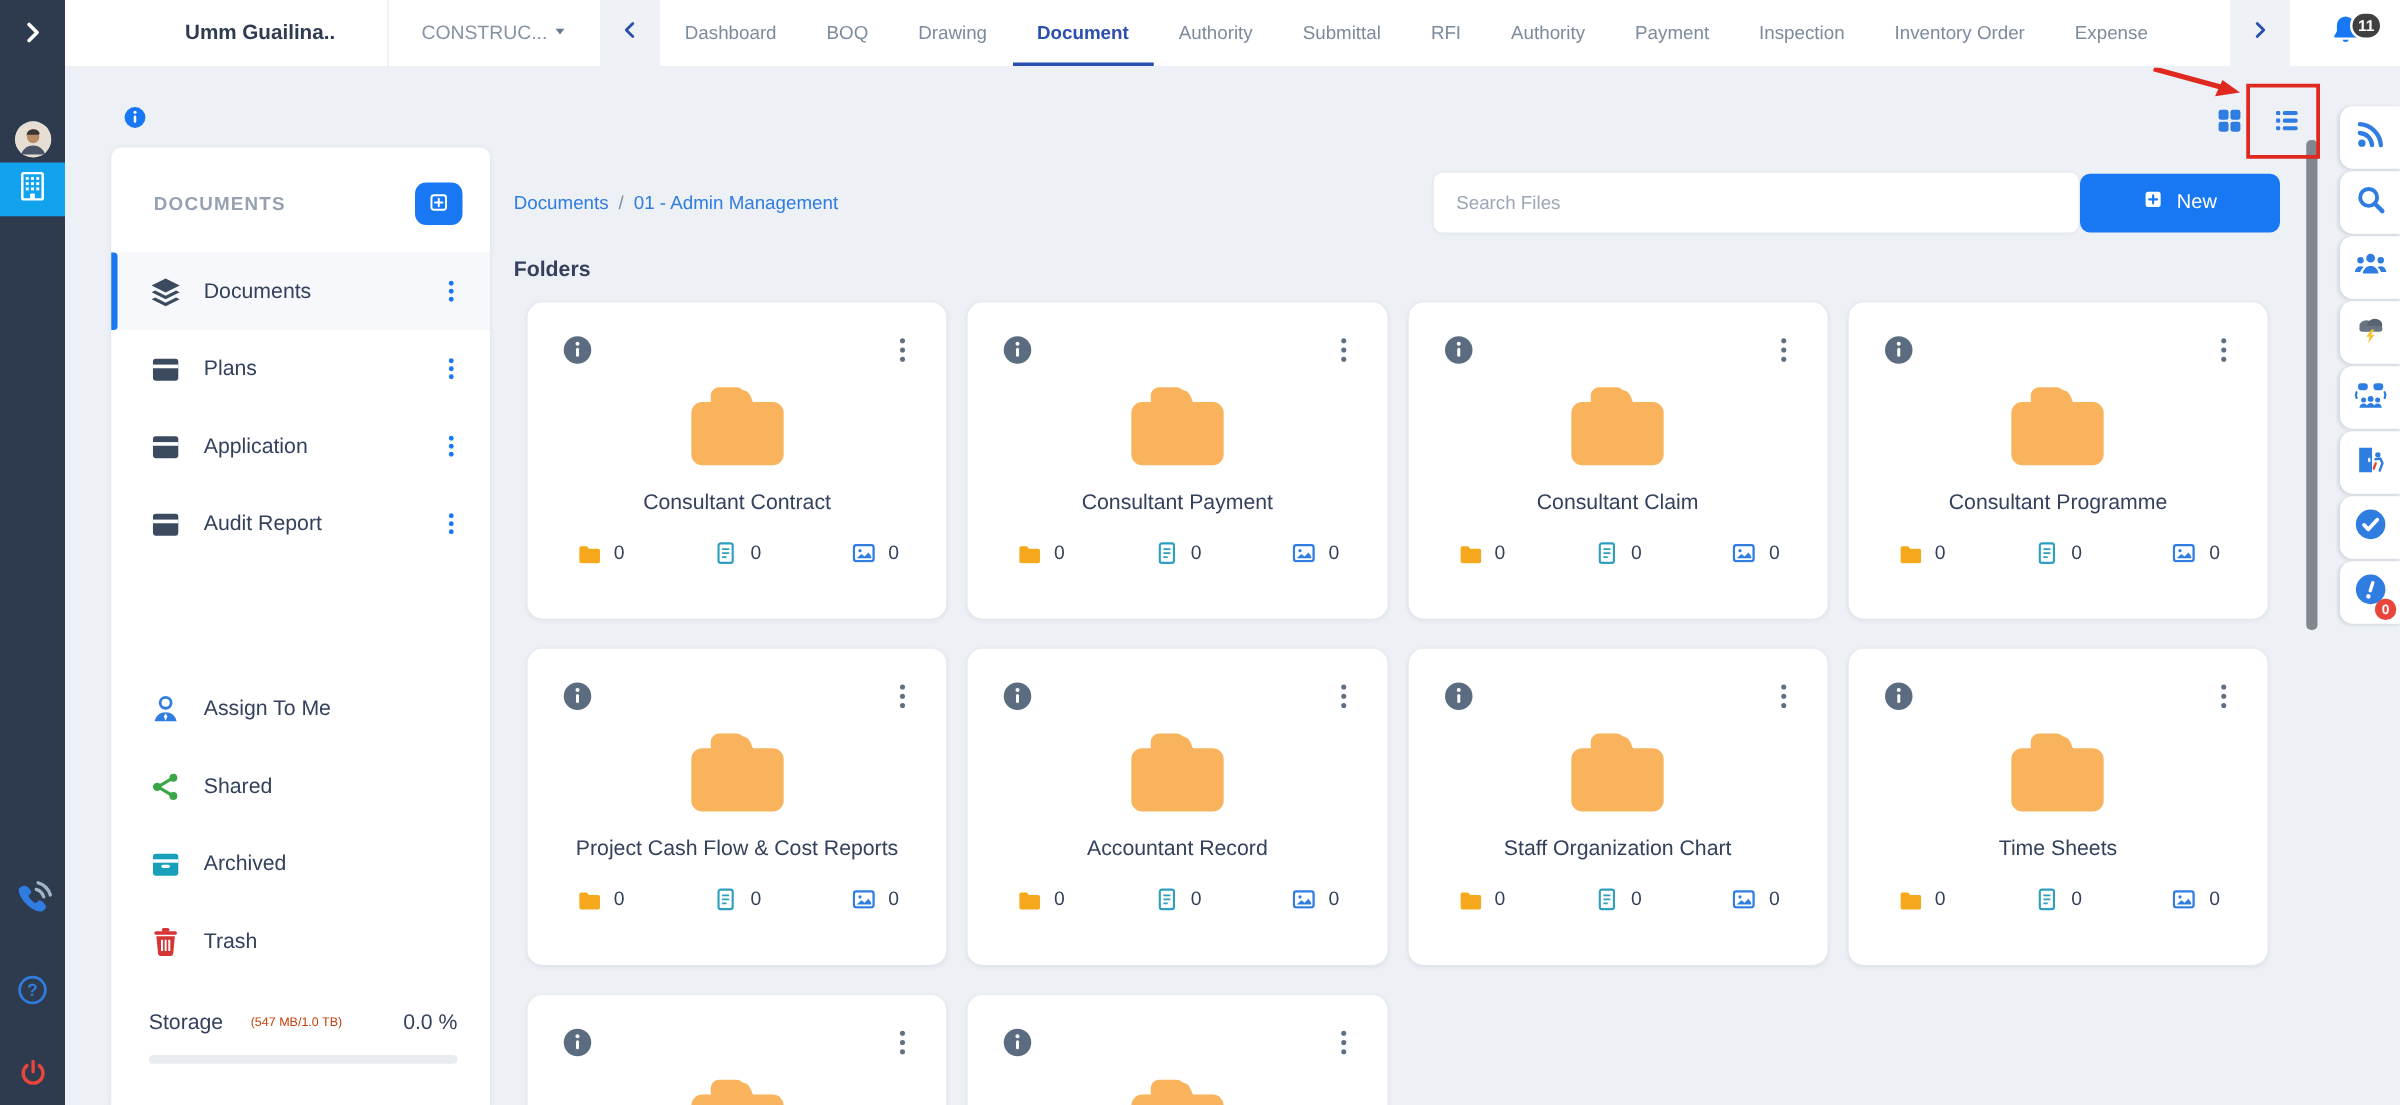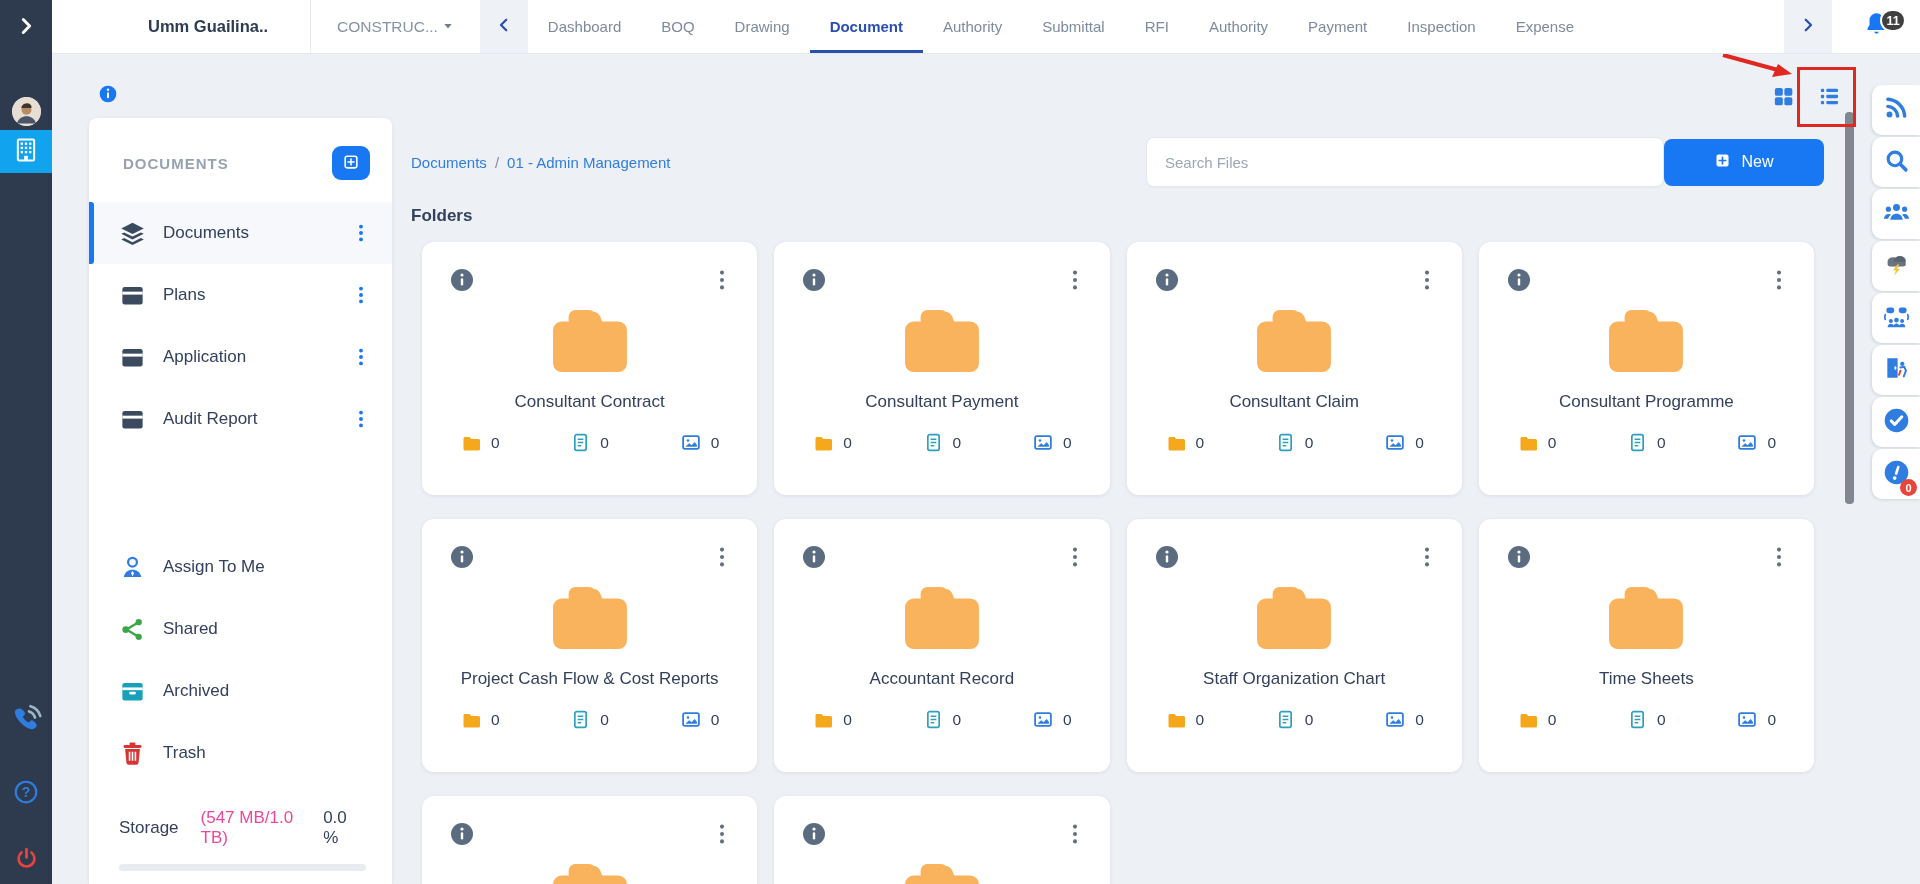--- a/index.html
+++ b/index.html
@@ -42,21 +42,21 @@
   .p-item { height:62px; display:flex; align-items:center; padding:0 22px 0 30px; position:relative; cursor:pointer; }
   .p-item .p-icon { width:27px; height:27px; margin-right:17px; flex:none; }
   .p-item .p-label { flex:1; font-size:17px; color:#33415c; }
   .p-item .p-dots { width:18px; height:22px; flex:none; cursor:pointer; }
   .p-item.active { background:#f6f8fb; }
   .p-item.active::before { content:''; position:absolute; left:0; top:0; bottom:0; width:5px; background:#1877f2; border-radius:0 3px 3px 0; }
   .shortcuts { margin-top:86px; }
   .storage { margin-top:24px; padding:0 26px 16px 30px; }
   .storage-row { display:flex; align-items:center; }
   .storage-label { font-size:17px; color:#33415c; }
-  .storage-usage { font-size:17px; color:#ec4899; margin-left:22px; }
+  .storage-usage { font-size:10px; color:#c2410c; margin-left:22px; }
   .storage-pct { font-size:17px; color:#33415c; margin-left:auto; }
   .storage-bar { margin-top:16px; height:7px; background:#e8ebef; border-radius:4px; overflow:hidden; }
   .storage-fill { height:100%; width:0%; background:#1877f2; }
 
   
   .breadcrumb-row { position:absolute; left:411px; right:96px; top:136px; height:52px; display:flex; align-items:center; z-index:5; }
   .crumb { font-size:15px; color:#2f7de1; cursor:pointer; }
   .crumb-sep { color:#7d8da1; margin:0 8px; font-size:15px; }
   .search-input { margin-left:auto; width:518px; height:50px; border:1px solid #e4e9f0; border-radius:8px; background:#fff; padding:0 18px; font-size:15px; color:#33415c; outline:none; font-family:"Liberation Sans", sans-serif; box-shadow:0 1px 2px rgba(44,62,88,.04); }
   .search-input::placeholder { color:#9aa7b5; }
@@ -166,20 +166,21 @@
     <div class="tab">Dashboard</div>
     <div class="tab">BOQ</div>
     <div class="tab">Drawing</div>
     <div class="tab active">Document</div>
     <div class="tab">Authority</div>
     <div class="tab">Submittal</div>
     <div class="tab">RFI</div>
     <div class="tab">Authority</div>
     <div class="tab">Payment</div>
     <div class="tab">Inspection</div>
+    <div class="tab">Inventory Order</div>
     <div class="tab">Expense</div>
   </nav>
   <div class="nav-box nav-next">
     <span>
       <svg width="18" height="18" viewBox="0 0 24 24">
           <path d="M9 5l7 7-7 7" stroke="#2b4fb0" stroke-width="3" fill="none" stroke-linecap="round" stroke-linejoin="round"></path>
         </svg>
     </span>
   </div>
   <div class="bell-wrap">

